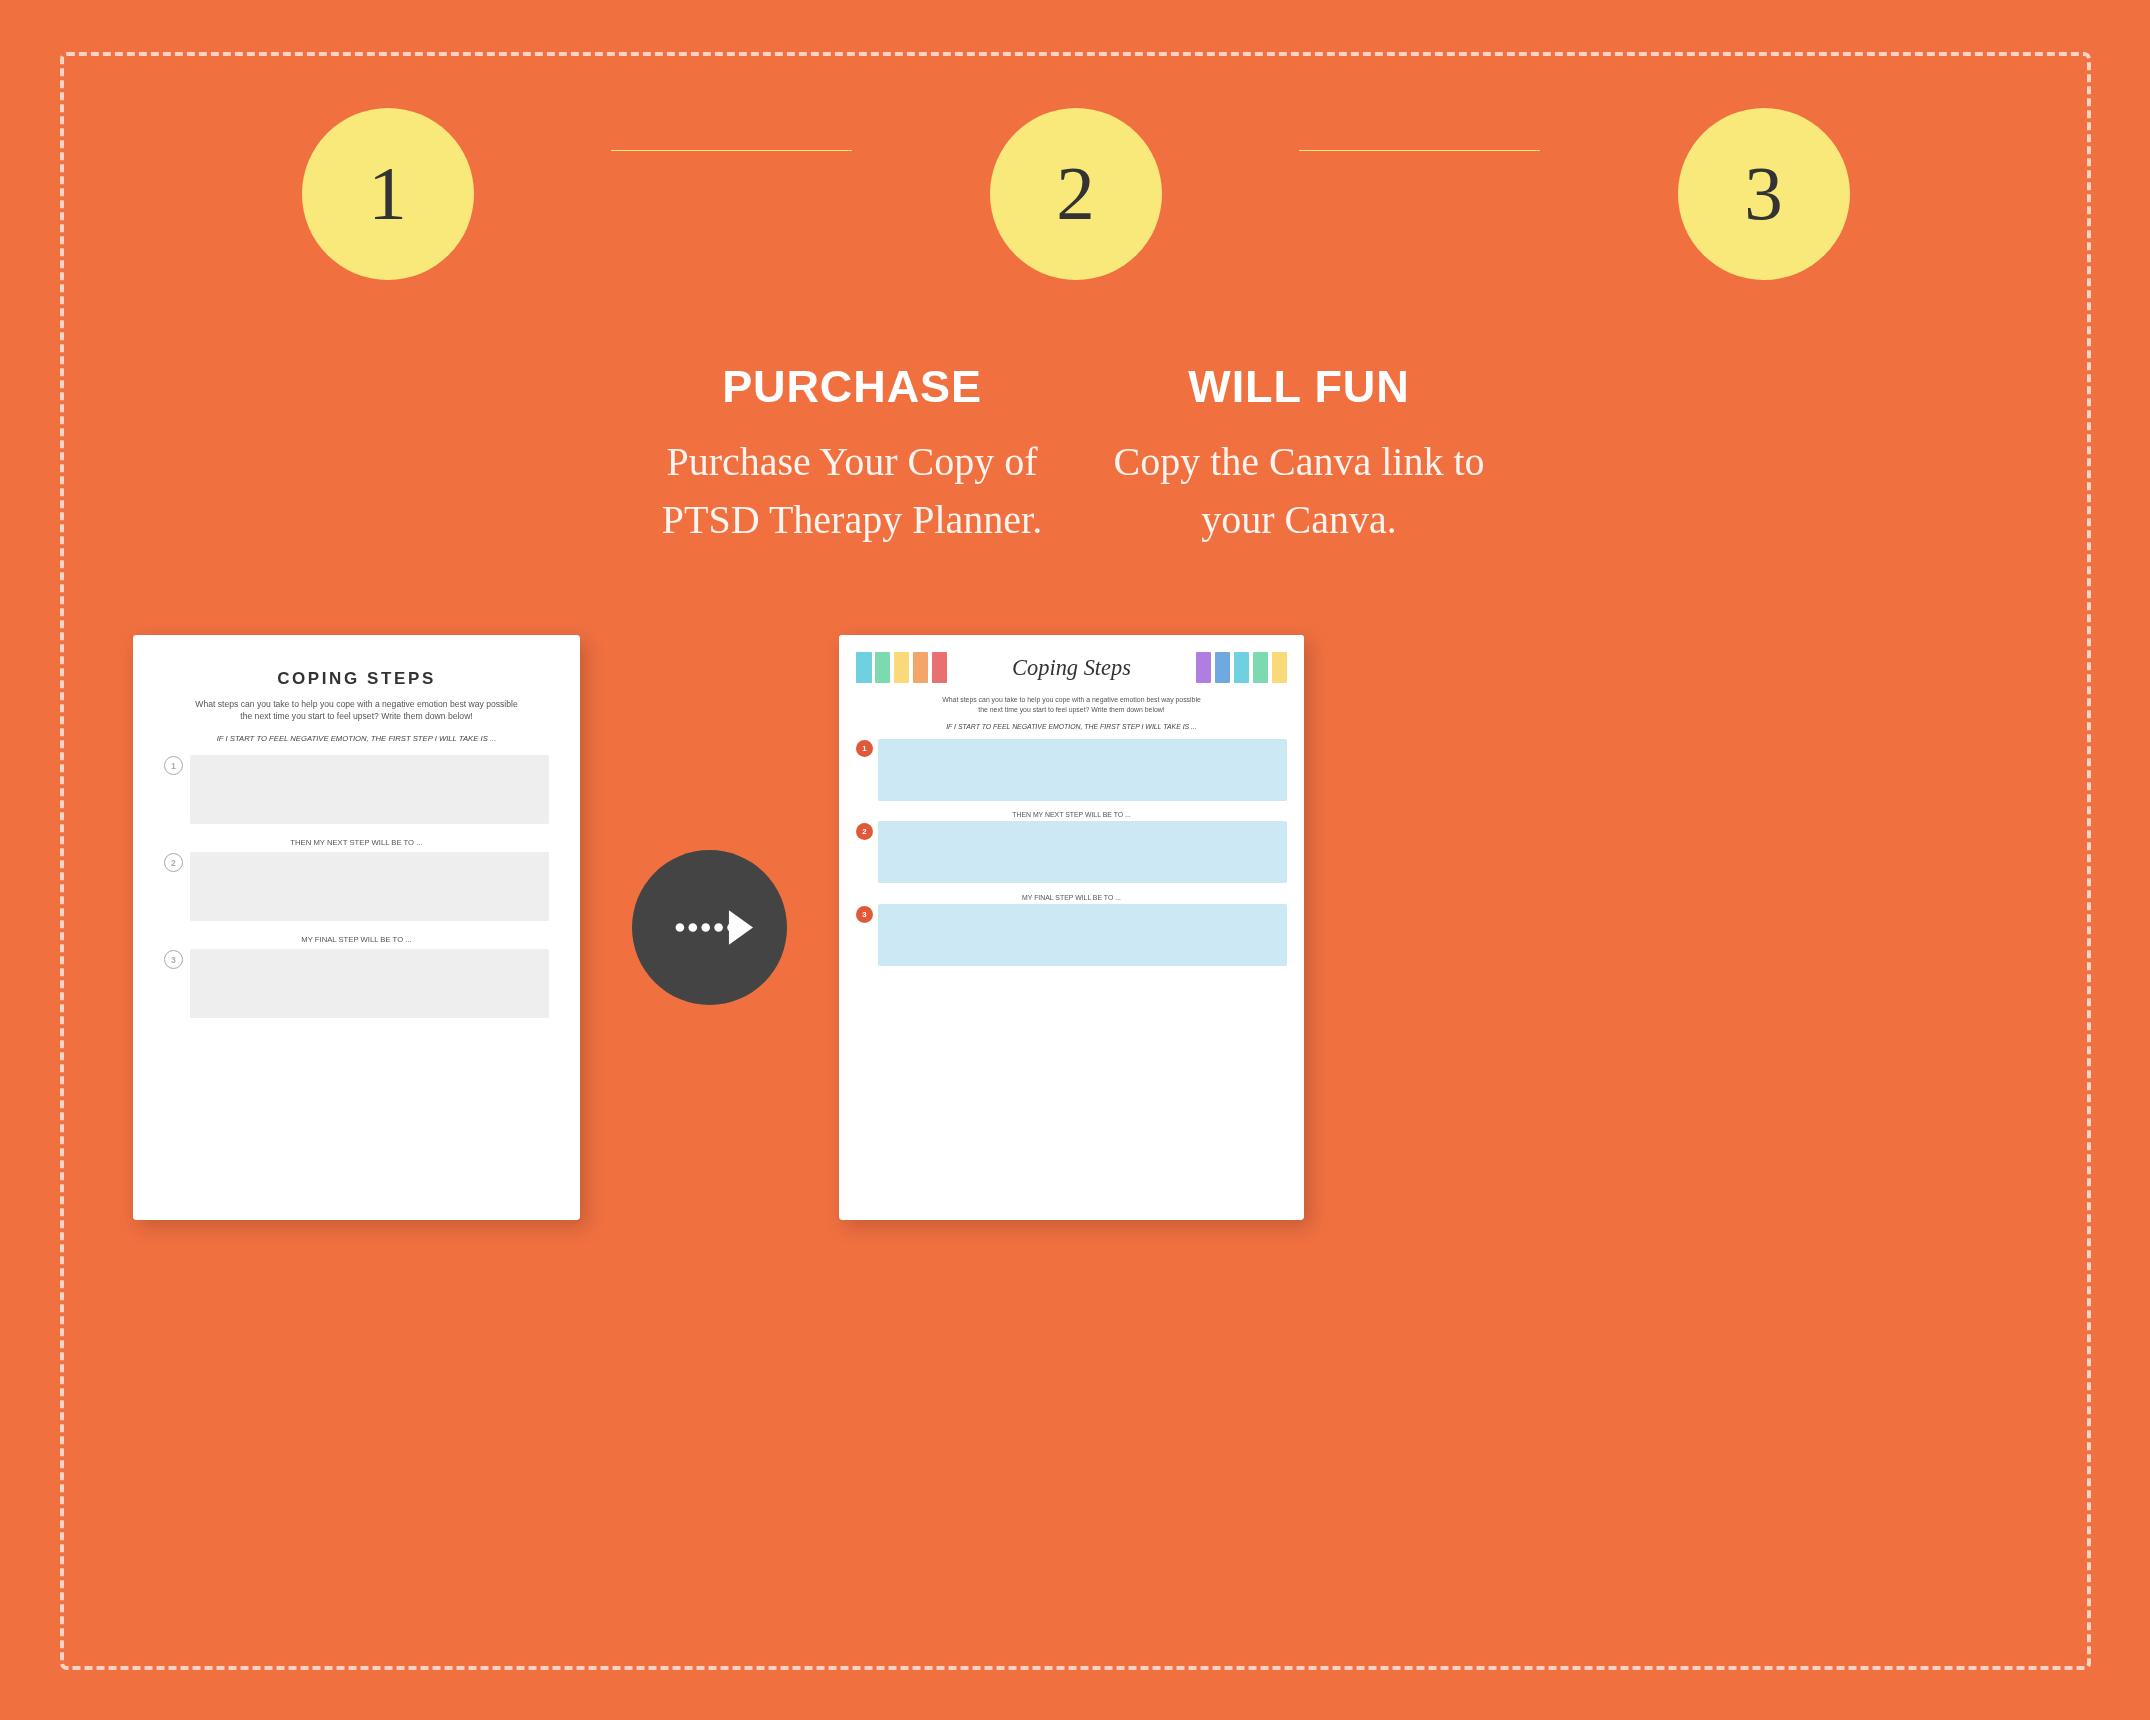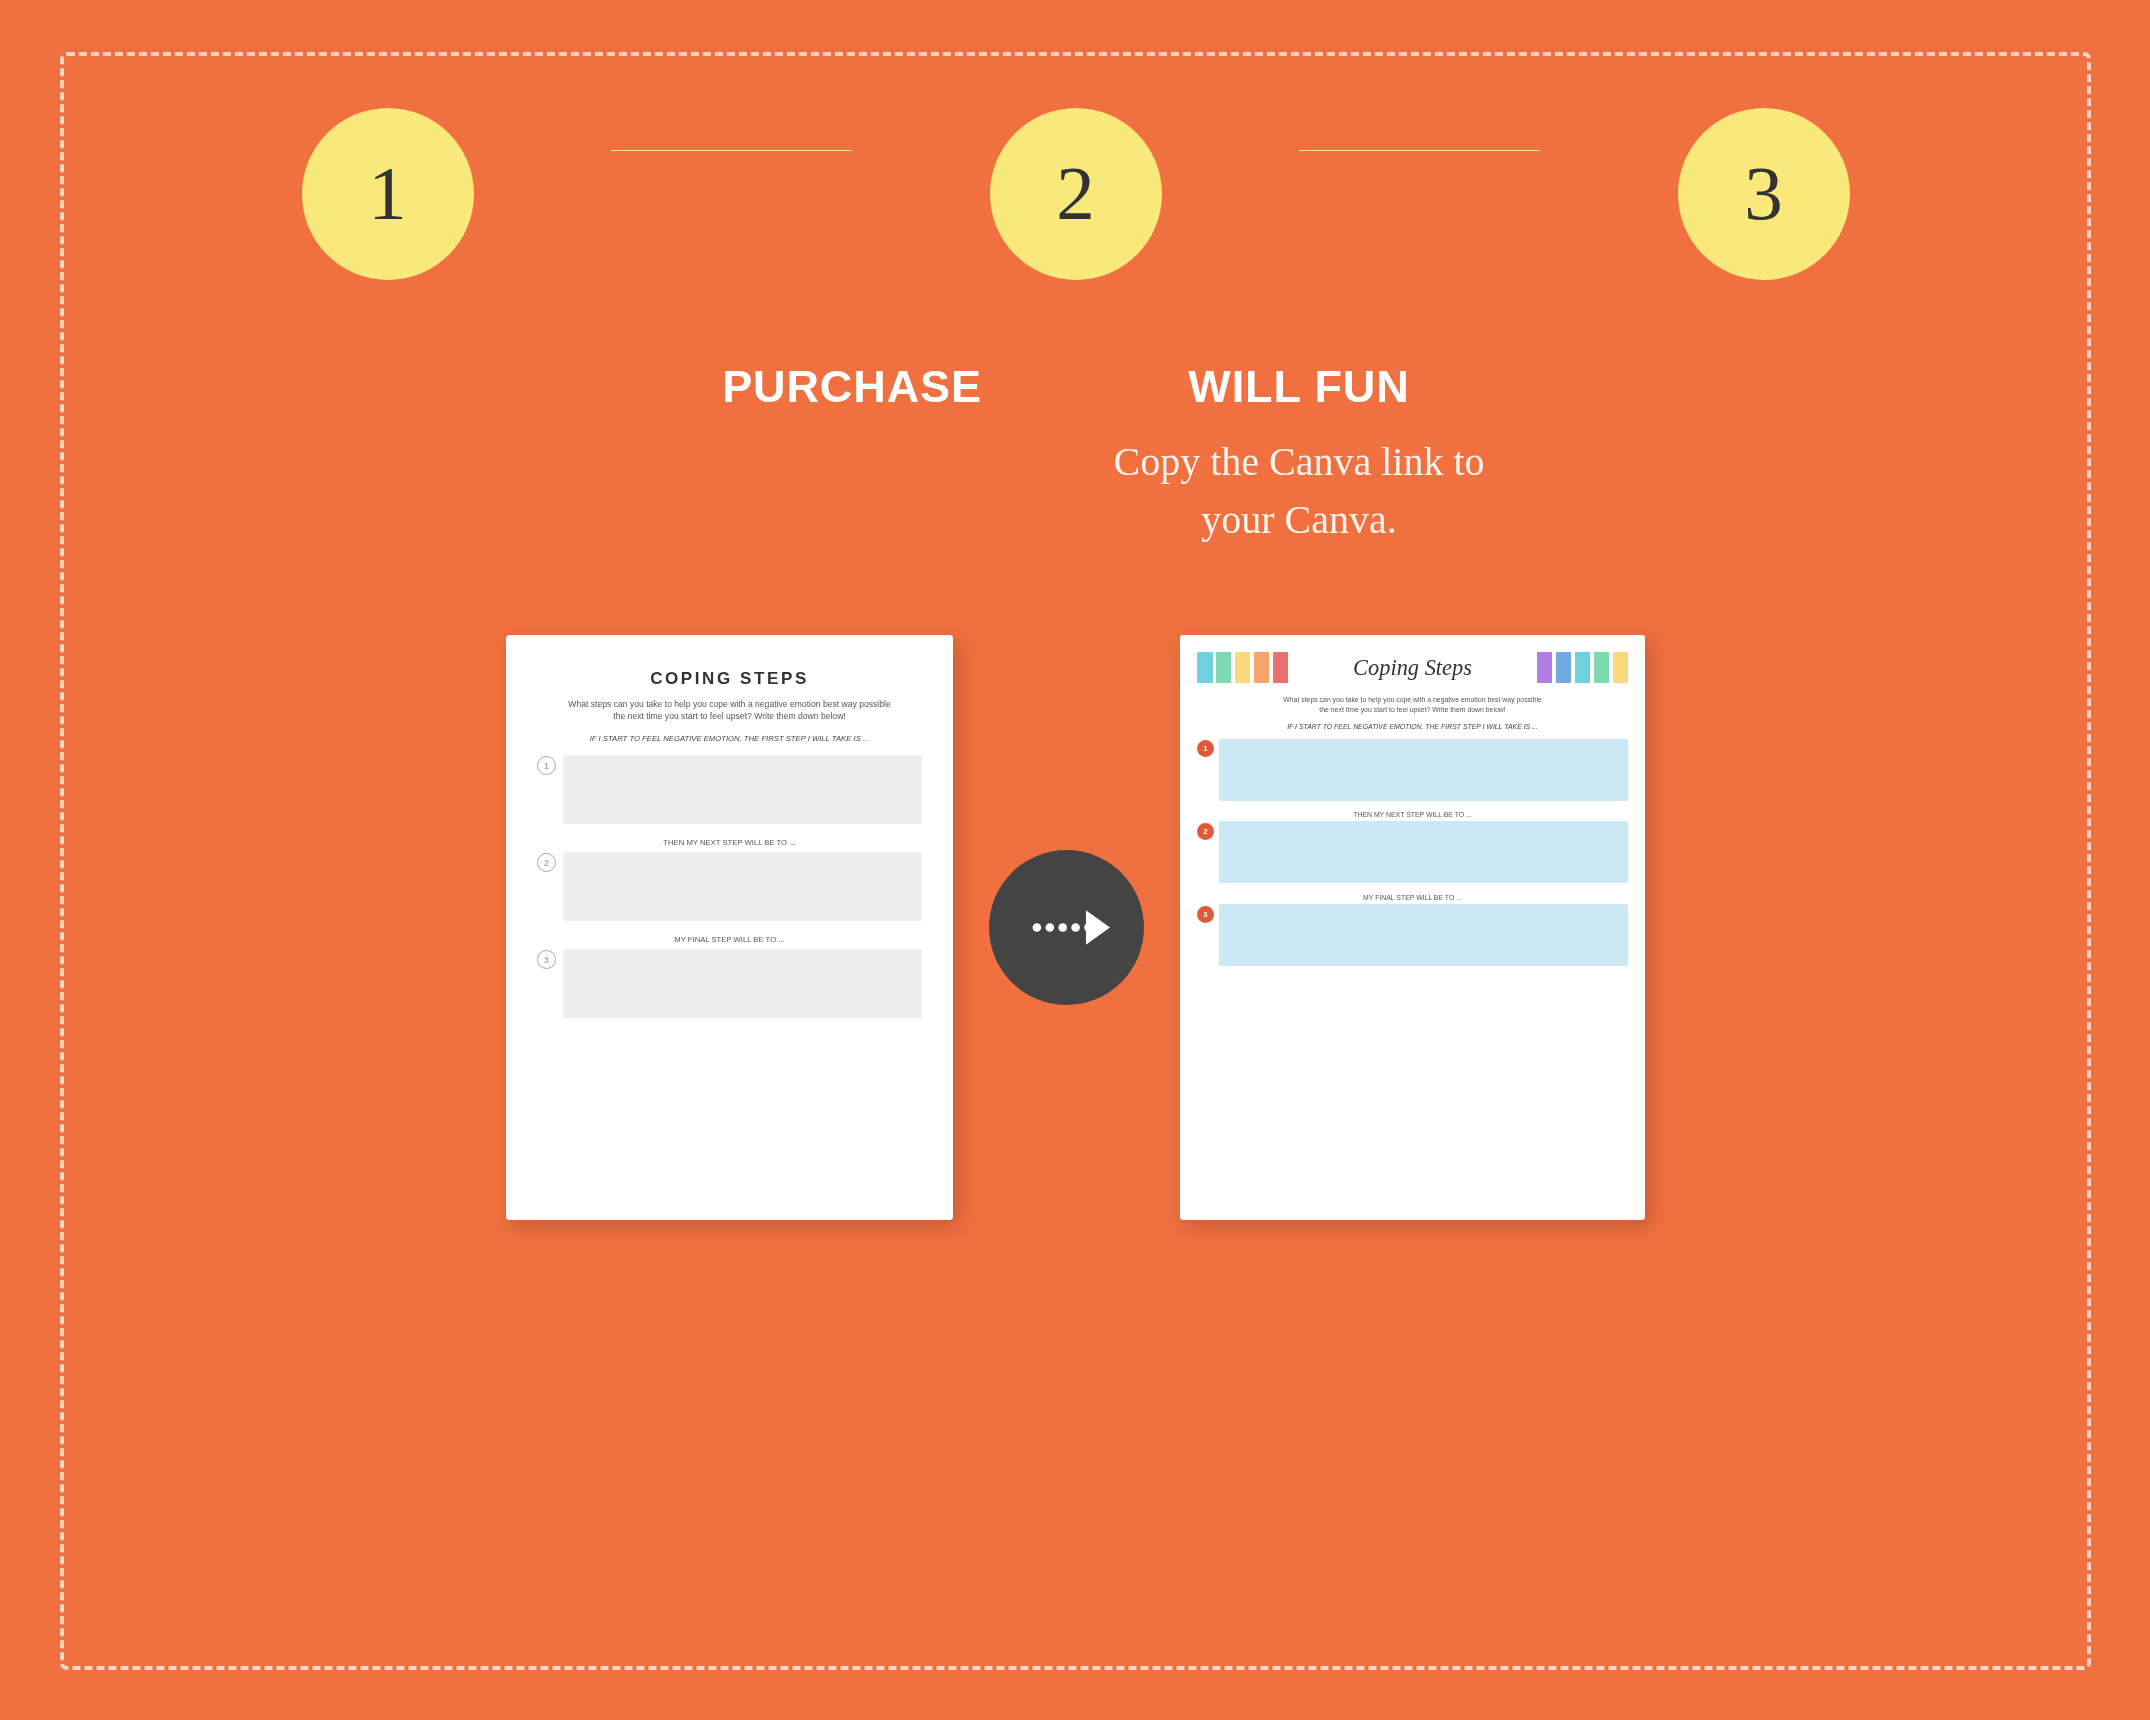--- a/index.html
+++ b/index.html
@@ -110,22 +110,21 @@
     }
 
     .step-desc strong {
       font-weight: 700;
     }
 
     
     .docs-section {
       display: flex;
       align-items: center;
-      justify-content: center;
-      gap: 36px;
+      gap: 52px;
       width: 100%;
       margin-top: 34px;
     }
 
     
     .doc-before {
       width: 447px;
       height: 585px;
       background: #fff;
       box-shadow: 5.2px 6.9px 20.6px rgba(0,0,0,0.18);
@@ -364,20 +363,23 @@
       <div class="step-item">
         <div class="step-circle">
           <span>3</span>
         </div>
       </div>
     </div>
 
     <div class="step-labels-row">
       <div class="step-label-group">
         <div class="step-heading">PURCHASE</div>
+        <div class="step-desc">
+          <span>Purchase Your Copy of PTSD Therapy Planner.</span>
+        </div>
       </div>
       <div class="step-label-group">
         <div class="step-heading">WILL FUN</div>
         <div class="step-desc">
           <span>Copy the Canva link to your Canva.</span>
         </div>
       </div>
     </div>
 
   </div>

